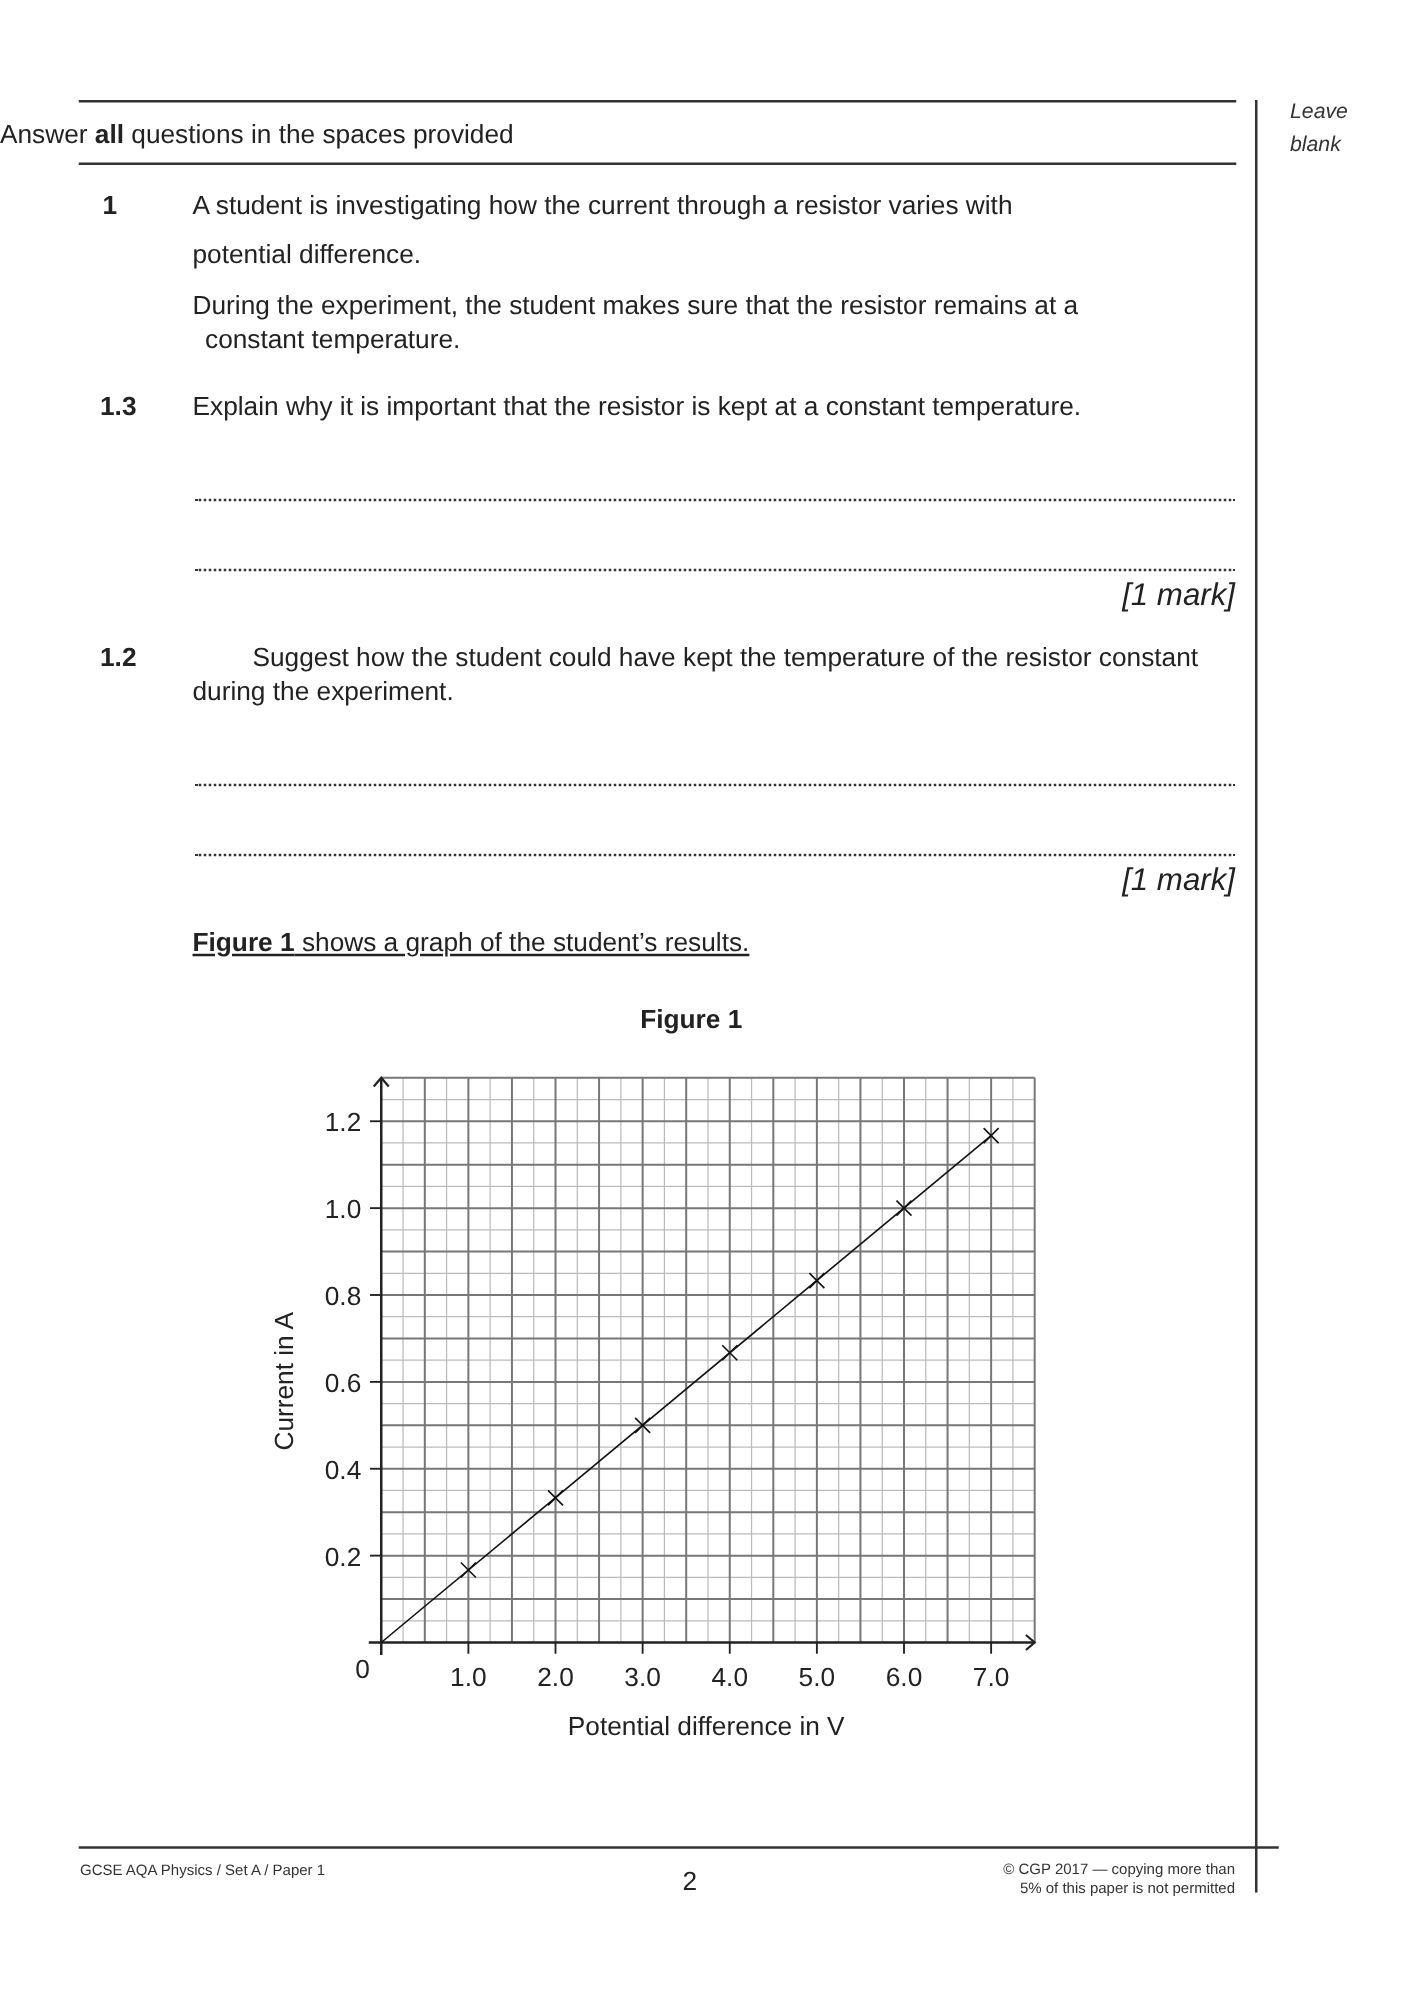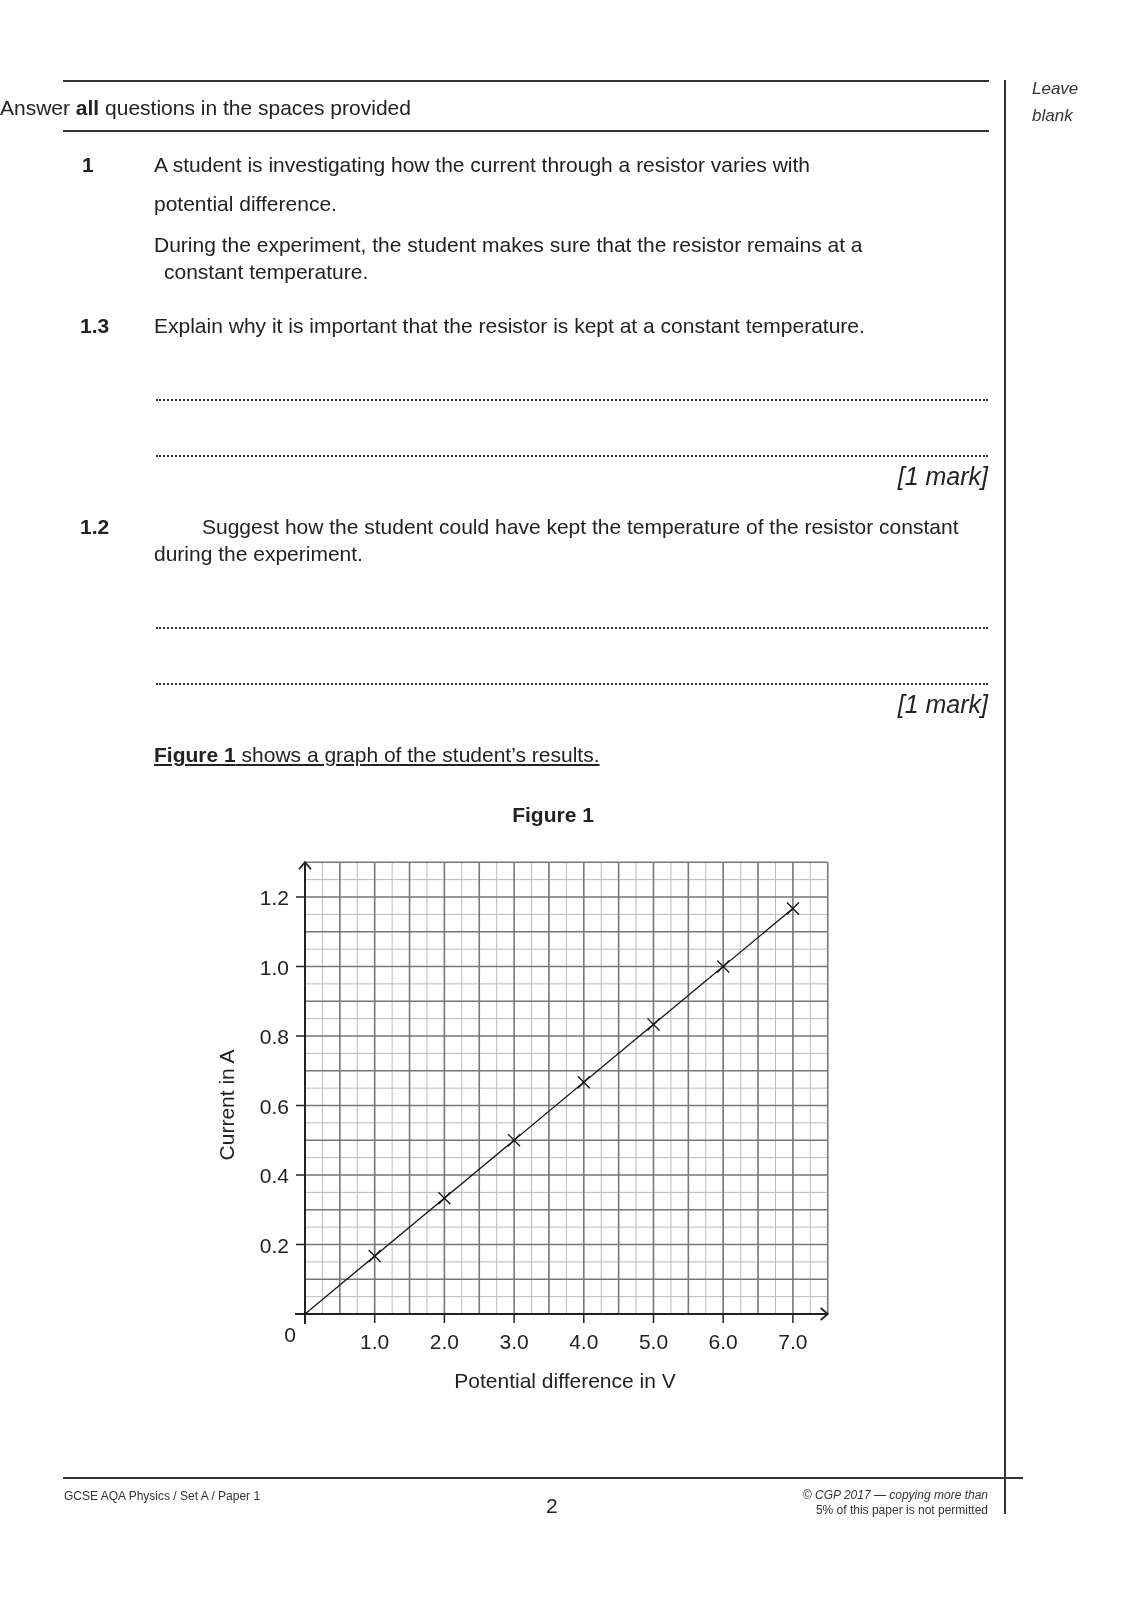--- a/index.html
+++ b/index.html
@@ -183,14 +183,14 @@
       </g>
     </g>
   <text id="origin-label" x="290" y="1342" text-anchor="middle" font-size="21" fill="#222">0</text>
   <text id="x-axis-label" x="565" y="1388" text-anchor="middle" font-size="21" fill="#222">Potential difference in V</text>
   <text id="y-axis-label" x="0" y="0" text-anchor="middle" font-size="21" fill="#222" transform="translate(234,1105) rotate(-90)">Current in A</text>
 </svg>
 
 <div class="rule" style="left:63px; top:1477px; width:960px; height:2px;"></div>
 <div class="footer-small" style="left:64px; top:1489px;">GCSE AQA Physics / Set A / Paper 1</div>
 <div class="abs" style="left:546px; top:1494px; font-size:21px;">2</div>
-<div class="footer-small" style="right:143px; top:1488px; text-align:right;font-style:italic;">© CGP 2017 — copying more than</div>
+<div class="footer-small" style="right:143px; top:1488px; text-align:right;">© CGP 2017 — copying more than</div>
 <div class="footer-small" style="right:143px; top:1503px; text-align:right;">5% of this paper is not permitted</div>
 
 </body></html>

